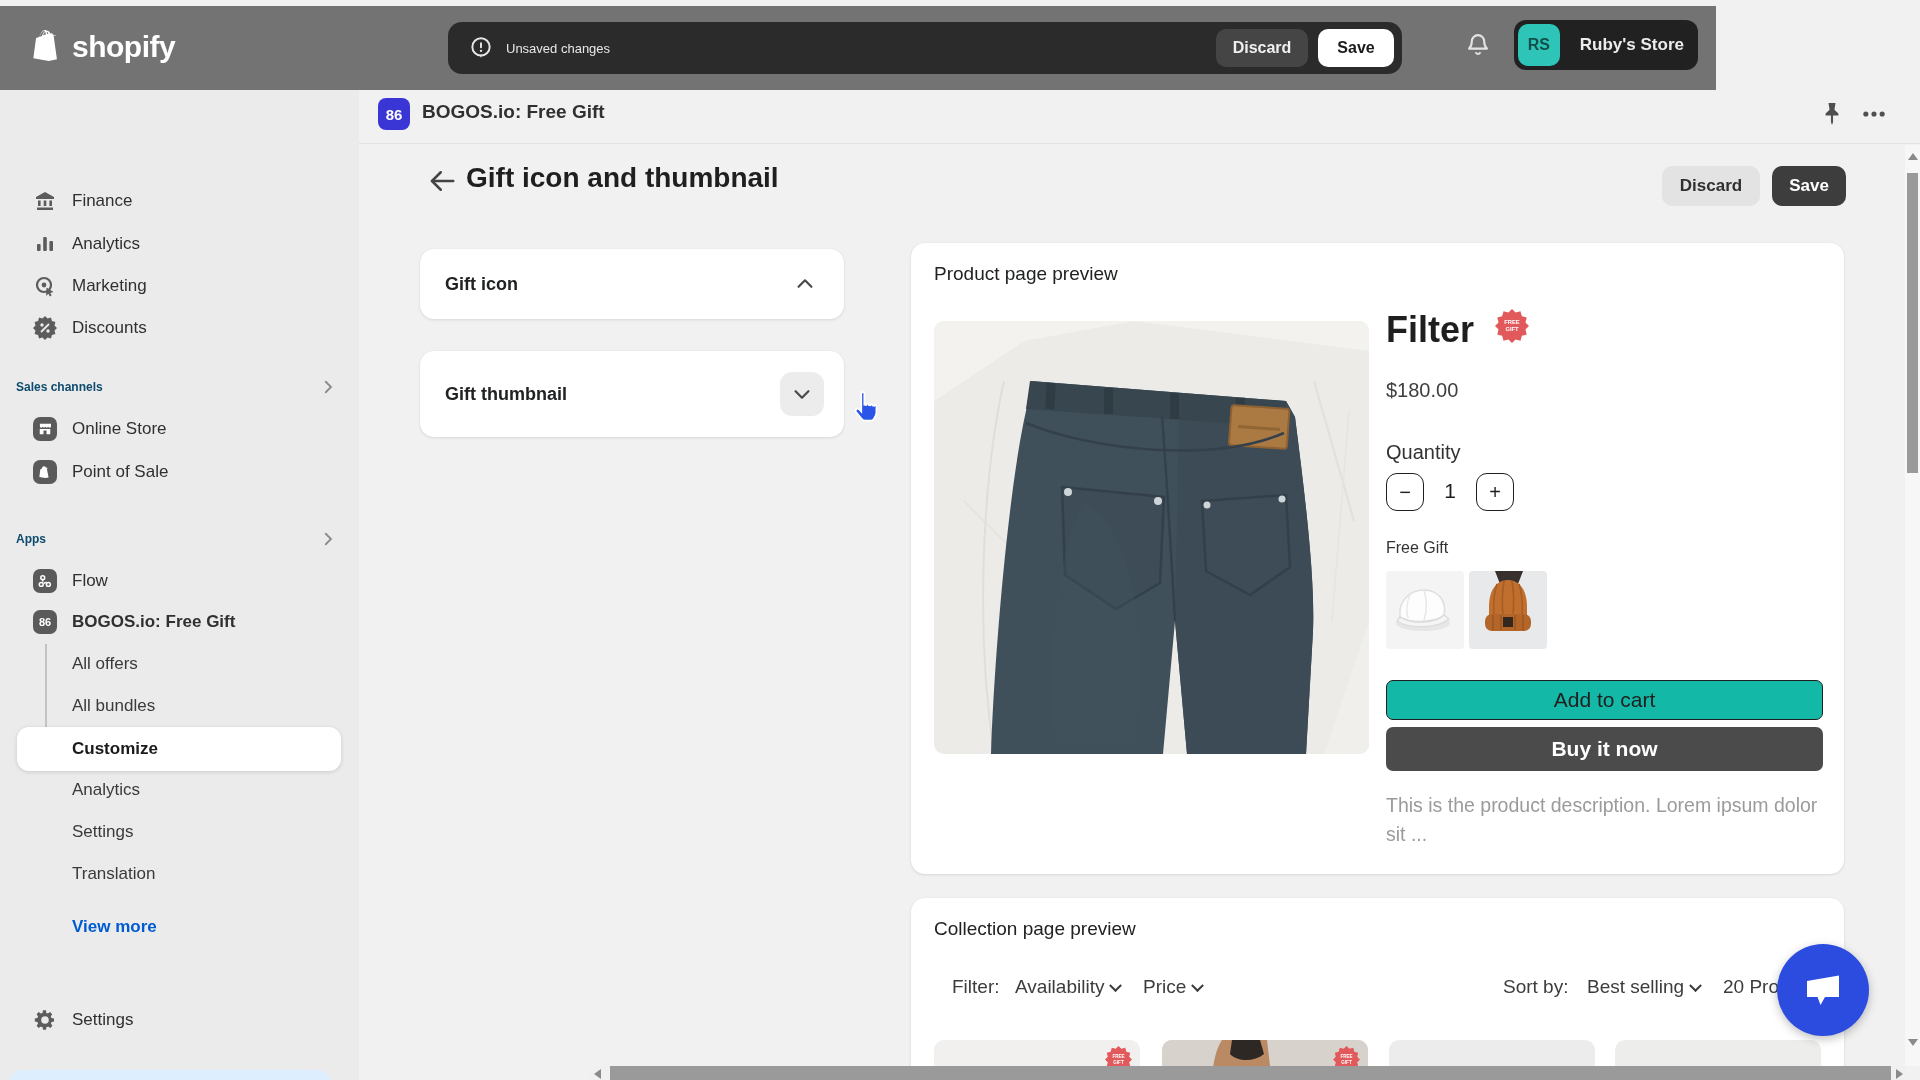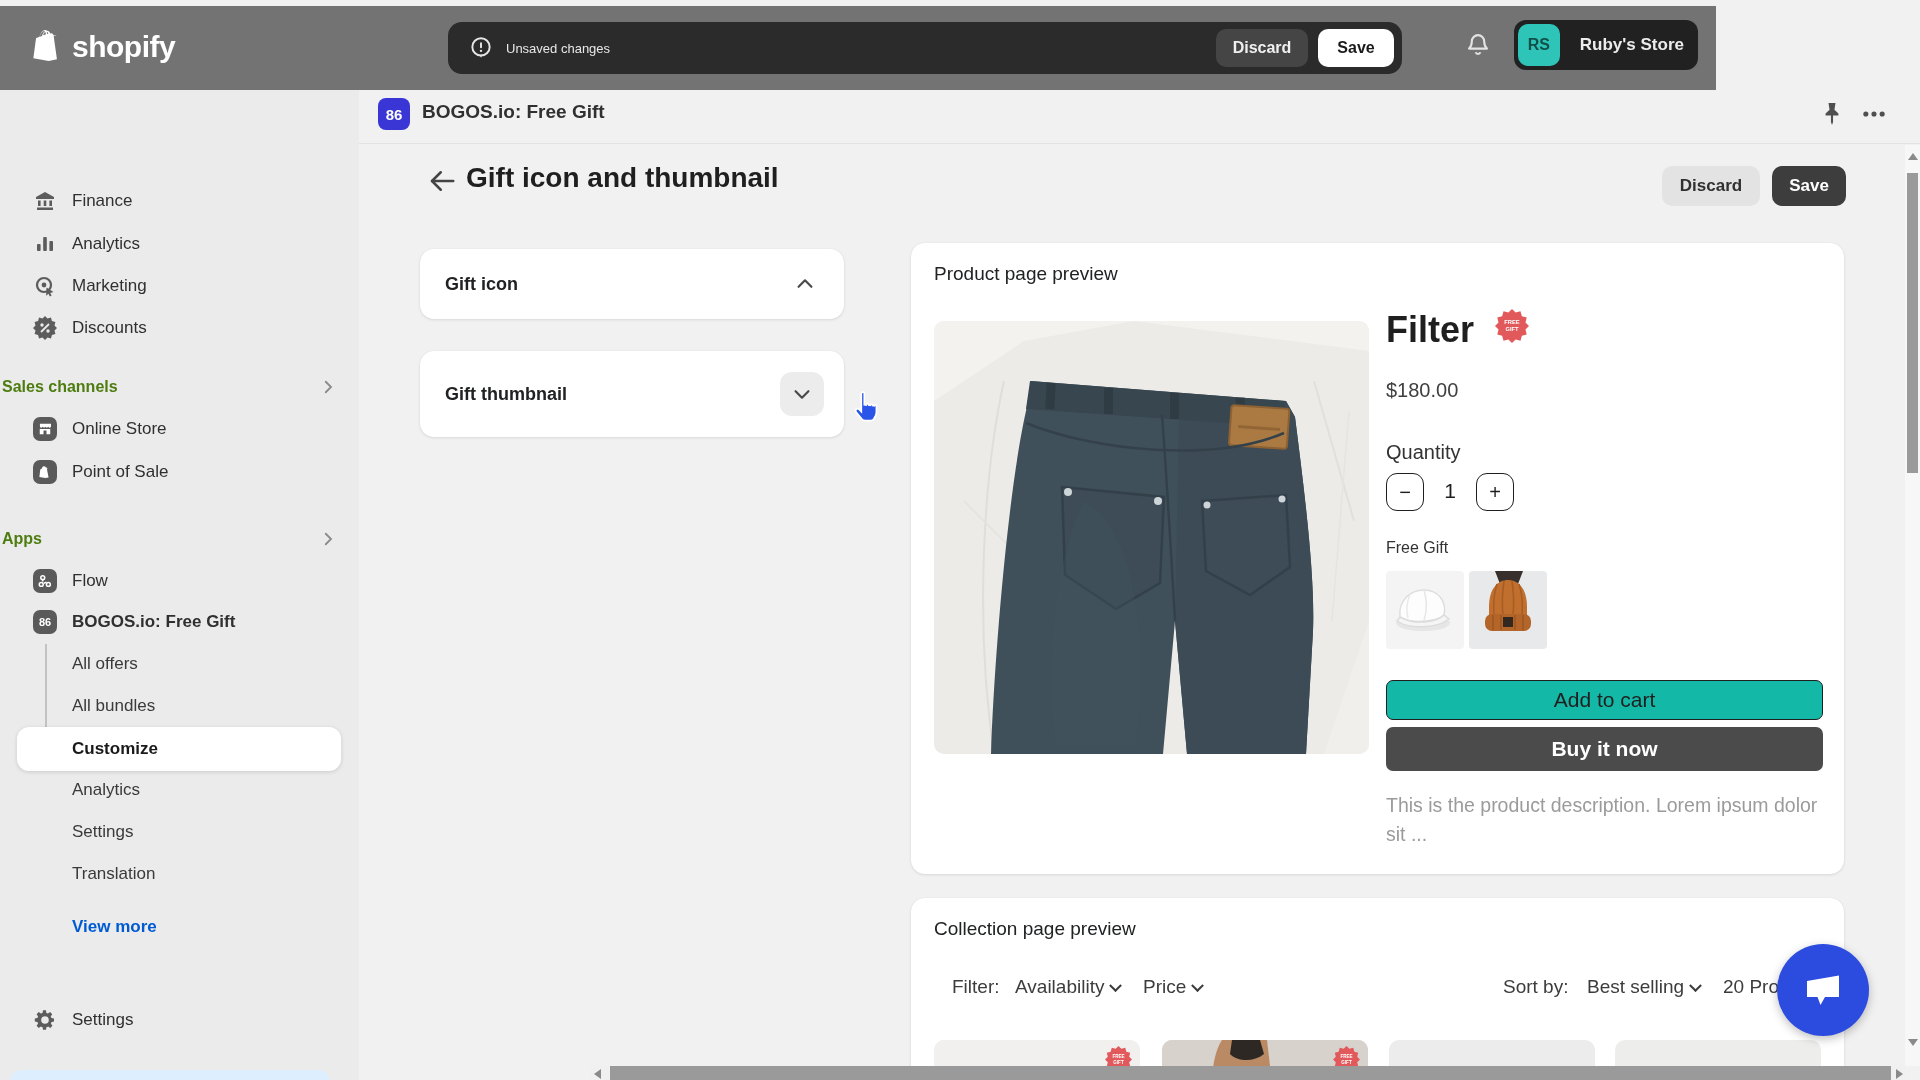--- a/index.html
+++ b/index.html
@@ -21,21 +21,21 @@
   .store-chip { display:flex; align-items:center; gap:20px; background:#212121; border-radius:12px; padding:4px 14px 4px 4px; cursor:pointer; }
   .avatar { width:42px; height:42px; border-radius:10px; background:#2ec5b8; color:#114f49; font-size:16px; font-weight:700; display:flex; align-items:center; justify-content:center; }
   .store-name { color:#ececec; font-size:17px; font-weight:600; }
 
   
   .sidebar { position:absolute; left:0; top:84px; width:359px; bottom:0; background:#ebebeb; z-index:10; }
   .srow { position:absolute; left:0; width:359px; height:42px; cursor:pointer; }
   .sicon { position:absolute; left:33px; top:9px; width:24px; height:24px; color:#5c5c5c; }
   .sicon.sq { color:#ffffff; background:#5a5a5a; border-radius:7px; padding:3px; }
   .slabel { position:absolute; left:72px; top:50%; transform:translateY(-50%); font-size:17px; font-weight:500; color:#303030; white-space:nowrap; }
-  .shead { position:absolute; left:2px; top:50%; transform:translateY(-50%); font-size:16px; font-weight:600; color:#4d7c0f; }
+  .shead { position:absolute; left:16px; top:50%; transform:translateY(-50%); font-size:12px; font-weight:600; color:#0c4a6e; }
   .schev { position:absolute; right:22px; top:12px; width:18px; height:18px; color:#8a8a8a; }
   .sub .slabel { font-weight:500; color:#3a3a3a; }
   .selected-pill { position:absolute; left:17px; width:324px; height:44px; background:#ffffff; border-radius:12px; box-shadow:0 1px 4px rgba(0,0,0,.14); }
   .selected-pill .slabel { left:55px; font-weight:700; color:#1a1a1a; }
   .tree-line { position:absolute; left:45px; top:560px; width:13px; height:102px; border-left:2px solid #c2c2c2; border-bottom:2px solid #c2c2c2; border-bottom-left-radius:10px; }
   .tree-arrow { position:absolute; left:58px; top:657px; width:0; height:0; border-left:7px solid #c2c2c2; border-top:5px solid transparent; border-bottom:5px solid transparent; }
   .viewmore .slabel { color:#005bd3; font-weight:600; }
   .notice { position:absolute; left:10px; top:986px; width:320px; height:80px; background:#ddeeff; border-radius:12px; padding:12px 14px 12px 52px; cursor:default; }
 
   

